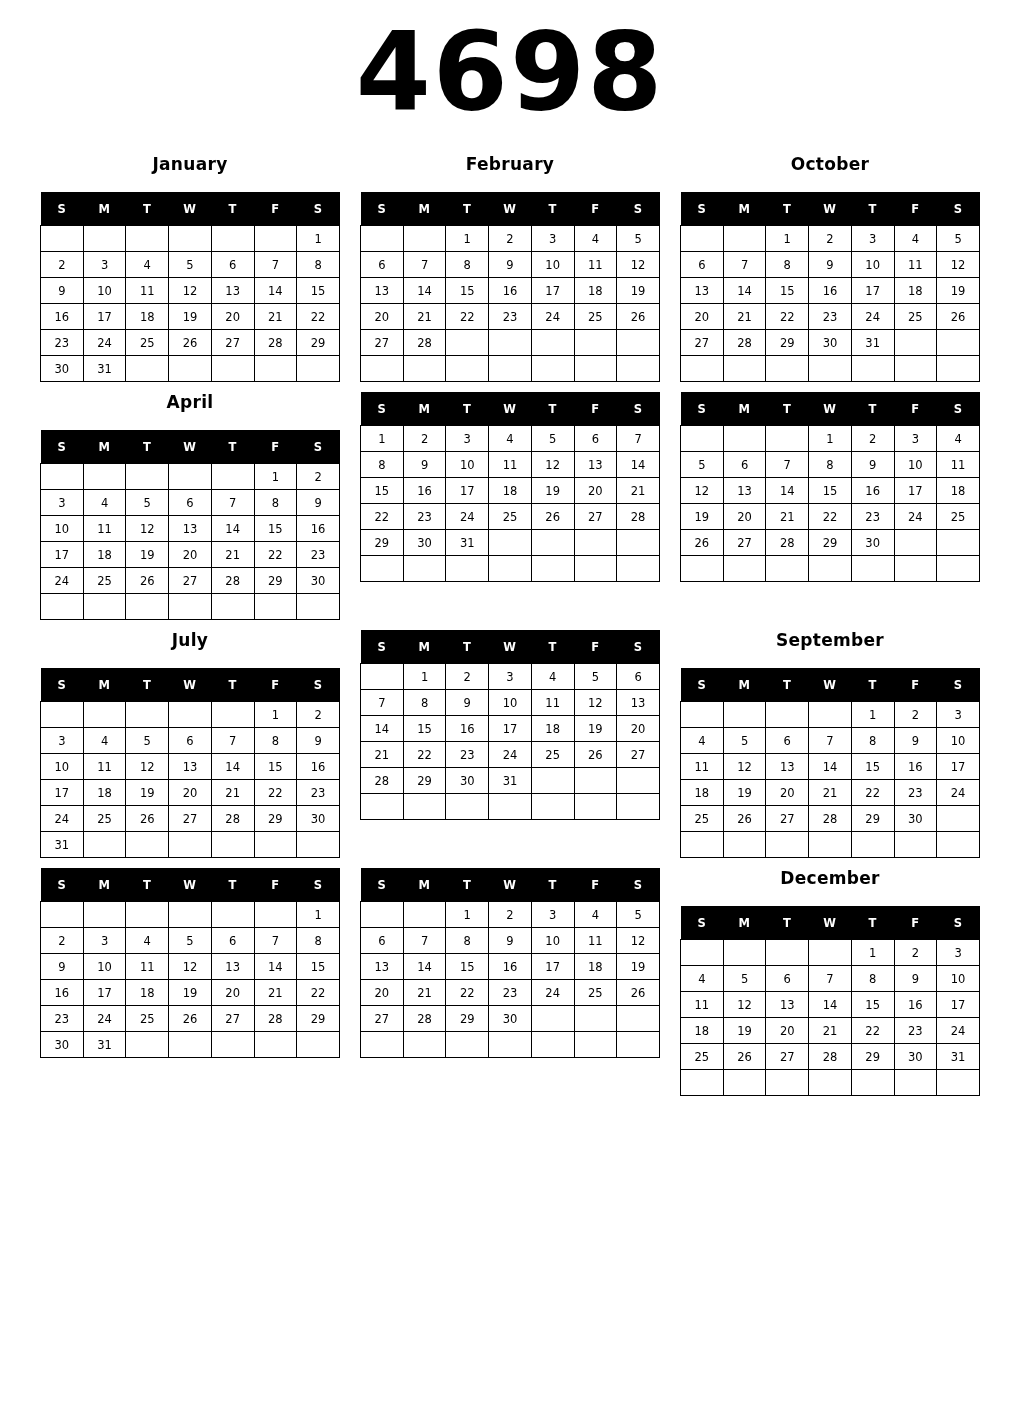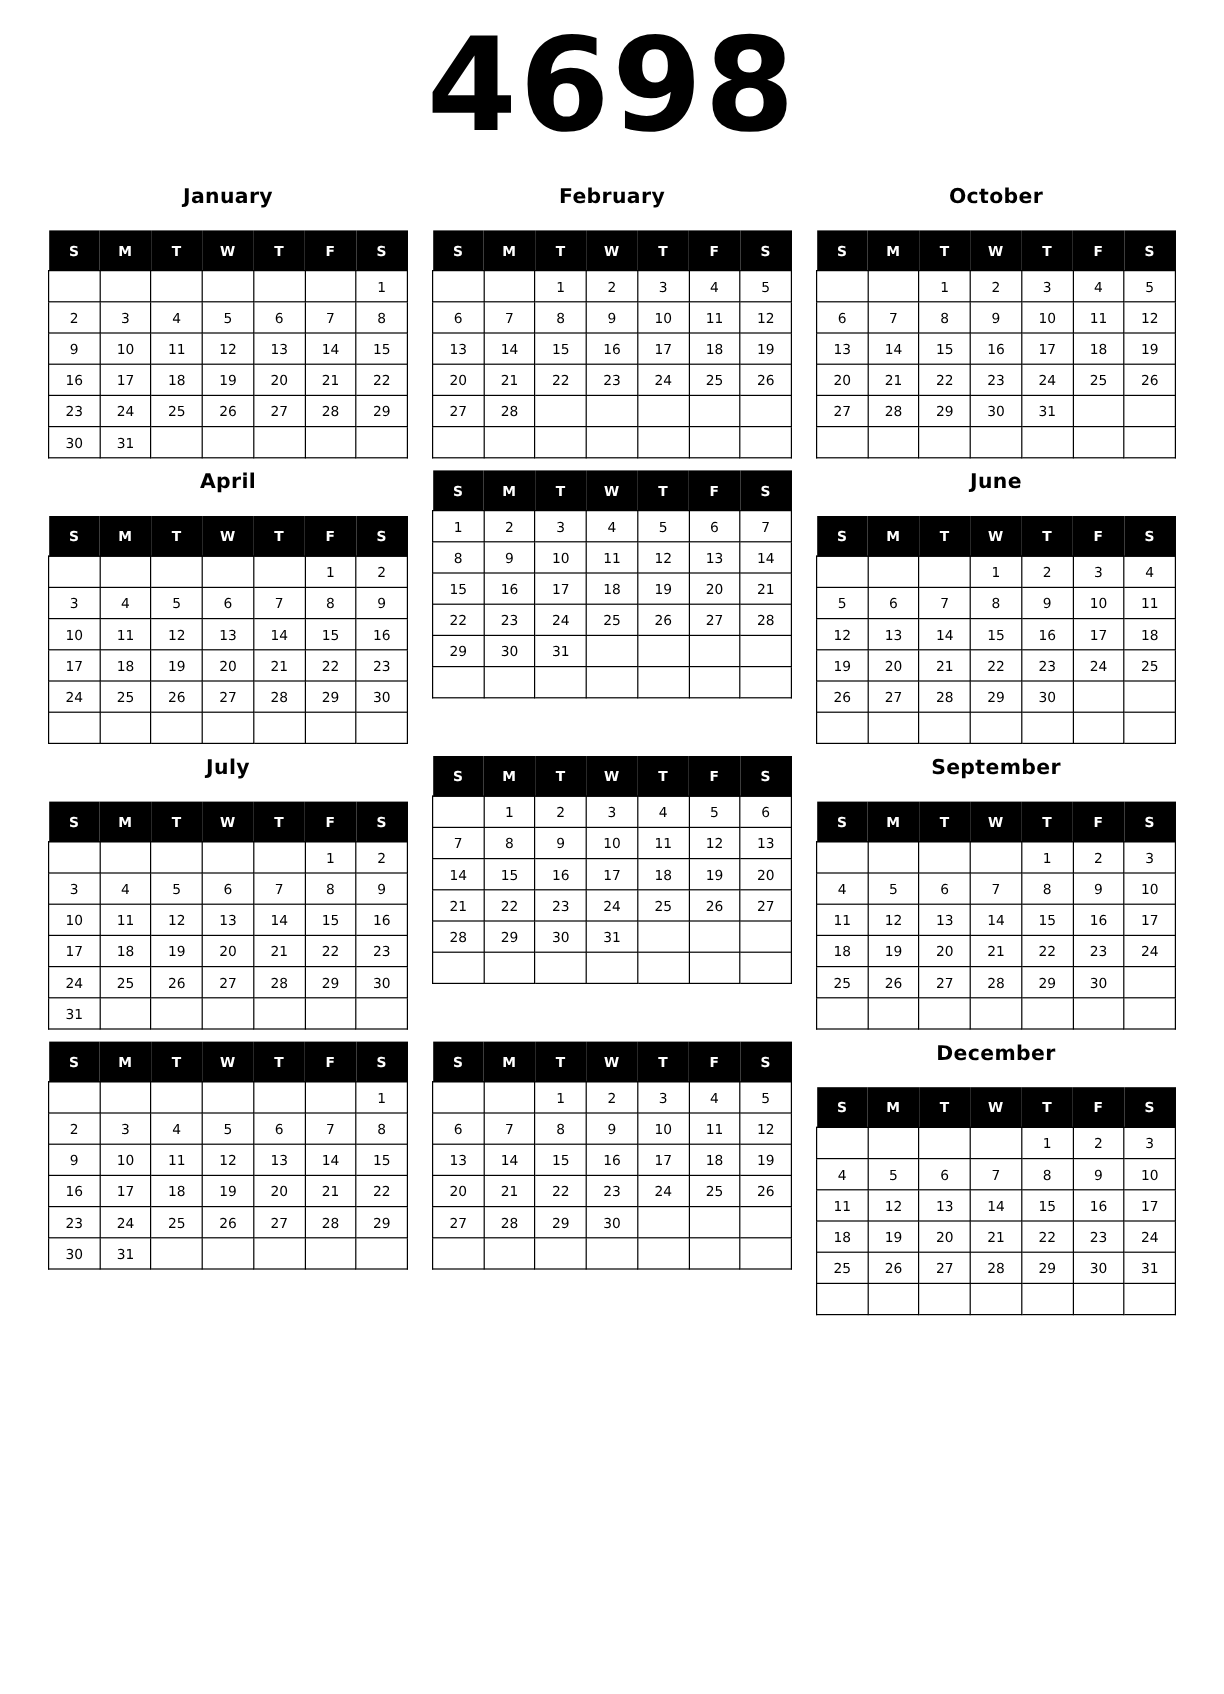--- a/index.html
+++ b/index.html
@@ -435,21 +435,20 @@
             <td class="empty"></td>
             <td class="empty"></td>
             <td class="empty"></td>
             <td class="empty"></td>
             <td class="empty"></td>
           </tr>
         </tbody>
       </table>
     </div>
     <div class="month-block">
-      <div class="month-name">June</div>
       <table class="month-table">
         <thead>
           <tr>
             <th>S</th>
             <th>M</th>
             <th>T</th>
             <th>W</th>
             <th>T</th>
             <th>F</th>
             <th>S</th>

